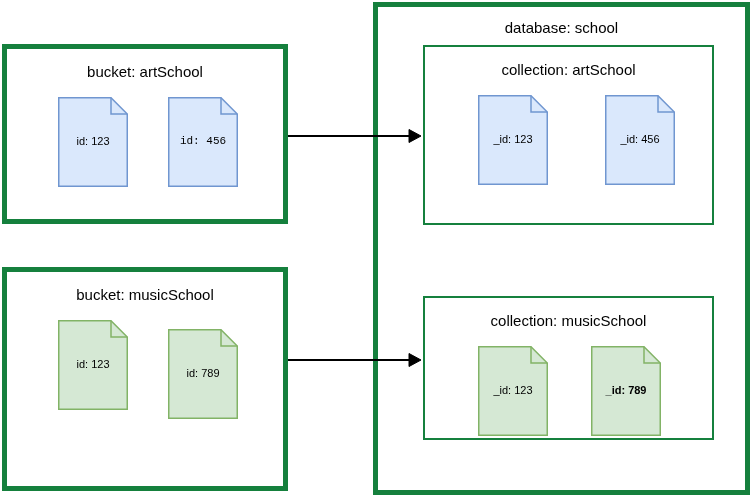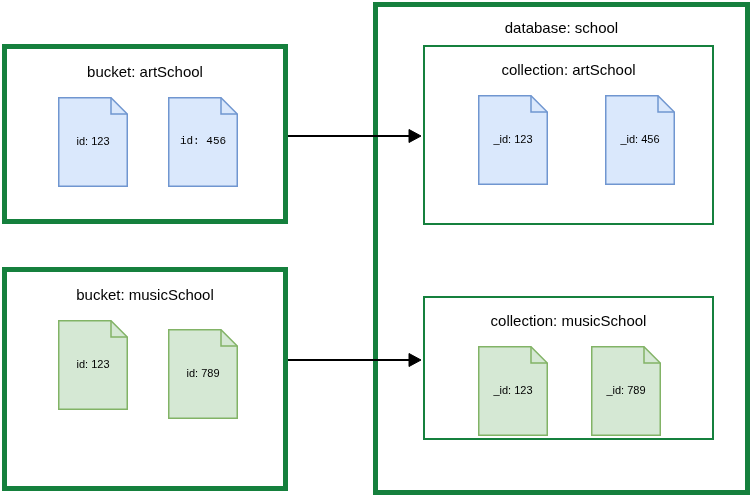--- a/index.html
+++ b/index.html
@@ -143,21 +143,21 @@
       <div class="box-title" style="top:14px;">collection: musicSchool</div>
 
       <div class="doc" style="left:53px; top:48px;">
         <svg viewBox="0 0 70 90">
           <path d="M0.75 0.75 L53 0.75 L69.25 17 L69.25 89.25 L0.75 89.25 Z" fill="#d5e8d4" stroke="#82b366" stroke-width="1.5" stroke-linejoin="miter"></path>
           <path d="M53 0.75 L53 17 L69.25 17" fill="none" stroke="#82b366" stroke-width="1.5"></path>
         </svg>
         <div class="doc-label">_id: 123</div>
       </div>
 
-      <div class="doc" style="left:166px; top:48px;">
+      <div class="doc" style="left:166px; top:48px;font-weight:bold;">
         <svg viewBox="0 0 70 90">
           <path d="M0.75 0.75 L53 0.75 L69.25 17 L69.25 89.25 L0.75 89.25 Z" fill="#d5e8d4" stroke="#82b366" stroke-width="1.5" stroke-linejoin="miter"></path>
           <path d="M53 0.75 L53 17 L69.25 17" fill="none" stroke="#82b366" stroke-width="1.5"></path>
         </svg>
         <div class="doc-label">_id: 789</div>
       </div>
     </div>
   </div>
 
   <svg class="arrow-layer" viewBox="0 0 752 497">

